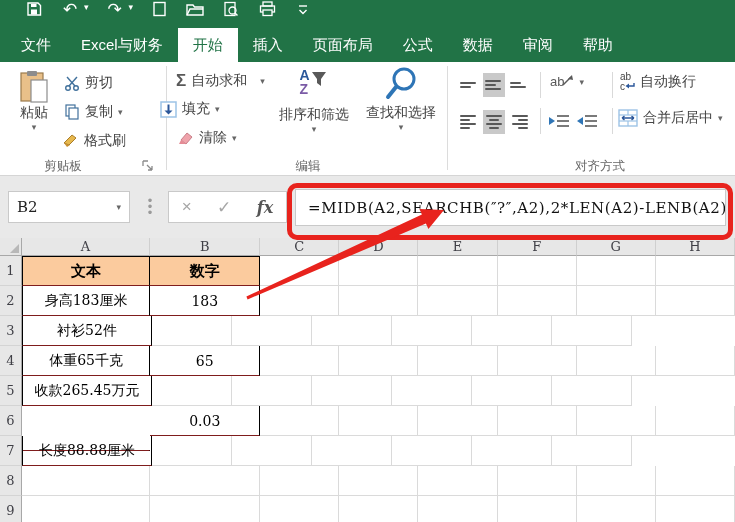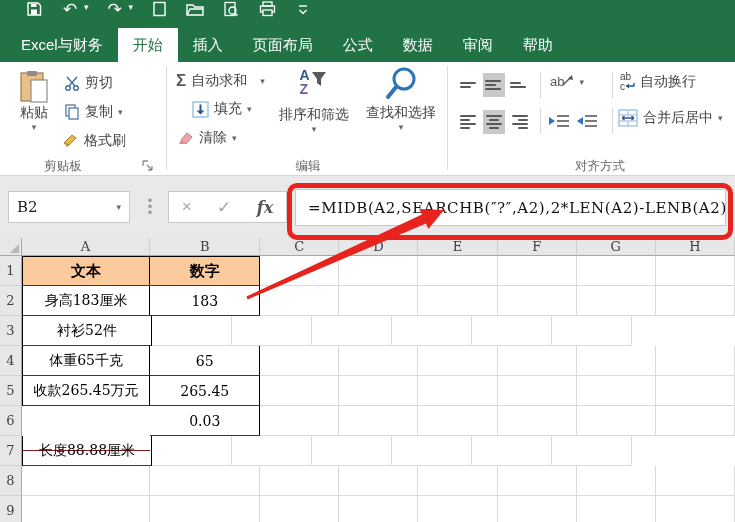--- a/index.html
+++ b/index.html
@@ -97,20 +97,21 @@
     </span>
     <span class="qbtn">
       <svg width="10" height="14" viewBox="0 0 10 14">
           <line x1="1" y1="4" x2="9" y2="4" stroke="#fff" stroke-width="1.4"></line>
           <path d="M1.5 8 L5 11.5 L8.5 8" fill="none" stroke="#fff" stroke-width="1.4"></path>
         </svg>
     </span>
   </div>
 
   <div class="tabs">
+    <span class="tab">文件</span>
     <span class="tab">Excel与财务</span>
     <span class="tab active">开始</span>
     <span class="tab">插入</span>
     <span class="tab">页面布局</span>
     <span class="tab">公式</span>
     <span class="tab">数据</span>
     <span class="tab">审阅</span>
     <span class="tab">帮助</span>
   </div>
 
@@ -156,21 +157,21 @@
           <path d="M6 6 l5 5 M11 11 h-4 M11 11 v-4" stroke="#8a8a8a" stroke-width="1.3" fill="none"></path>
         </svg>
     </span>
     <div class="vsep" style="left:166px;"></div>
 
     <div class="rowbtn" style="left:176px;top:9px;">
       <span style="font-size:17px;color:#595959;font-weight:bold;">Σ</span>
       <span class="lbl">自动求和</span>
       <span class="drop" style="margin-left:8px;">▾</span>
     </div>
-    <div class="rowbtn" style="left:192px;top:38px;">
+    <div class="rowbtn" style="left:160px;top:38px;">
       <svg width="17" height="17" viewBox="0 0 17 17">
           <rect x="1" y="1" width="15" height="15" fill="#fff" stroke="#9dc3e6" stroke-width="1.5"></rect>
           <line x1="8.5" y1="3.5" x2="8.5" y2="11" stroke="#2b579a" stroke-width="2"></line>
           <path d="M4.5 9.5 L8.5 13.5 L12.5 9.5 Z" fill="#2b579a"></path>
         </svg>
       <span class="lbl">填充</span>
       <span class="drop">▾</span>
     </div>
     <div class="rowbtn" style="left:176px;top:67px;">
       <svg width="18" height="14" viewBox="0 0 18 14">
@@ -359,21 +360,20 @@
           <div class="gcell" style="width: 80px;"></div>
           <div class="gcell" style="width: 80px;"></div>
           <div class="gcell" style="width: 80px;"></div>
           <div class="gcell" style="width: 80px;"></div>
           <div class="gcell" style="width: 80px;"></div>
           <div class="gcell" style="width: 80px;"></div>
         </div>
         <div class="grow">
           <div class="rhcell">5</div>
           <div class="gcell tcell tleft" style="width: 130px;">收款265.45万元</div>
-          <div class="gcell tcell" style="width: 111px;">265.45</div>
           <div class="gcell" style="width: 80px;"></div>
           <div class="gcell" style="width: 80px;"></div>
           <div class="gcell" style="width: 80px;"></div>
           <div class="gcell" style="width: 80px;"></div>
           <div class="gcell" style="width: 80px;"></div>
           <div class="gcell" style="width: 80px;"></div>
         </div>
         <div class="grow">
           <div class="rhcell">6</div>
           <div class="gcell tcell tleft" style="width: 130px; margin-top: 44px;">重量0.03吨</div>

